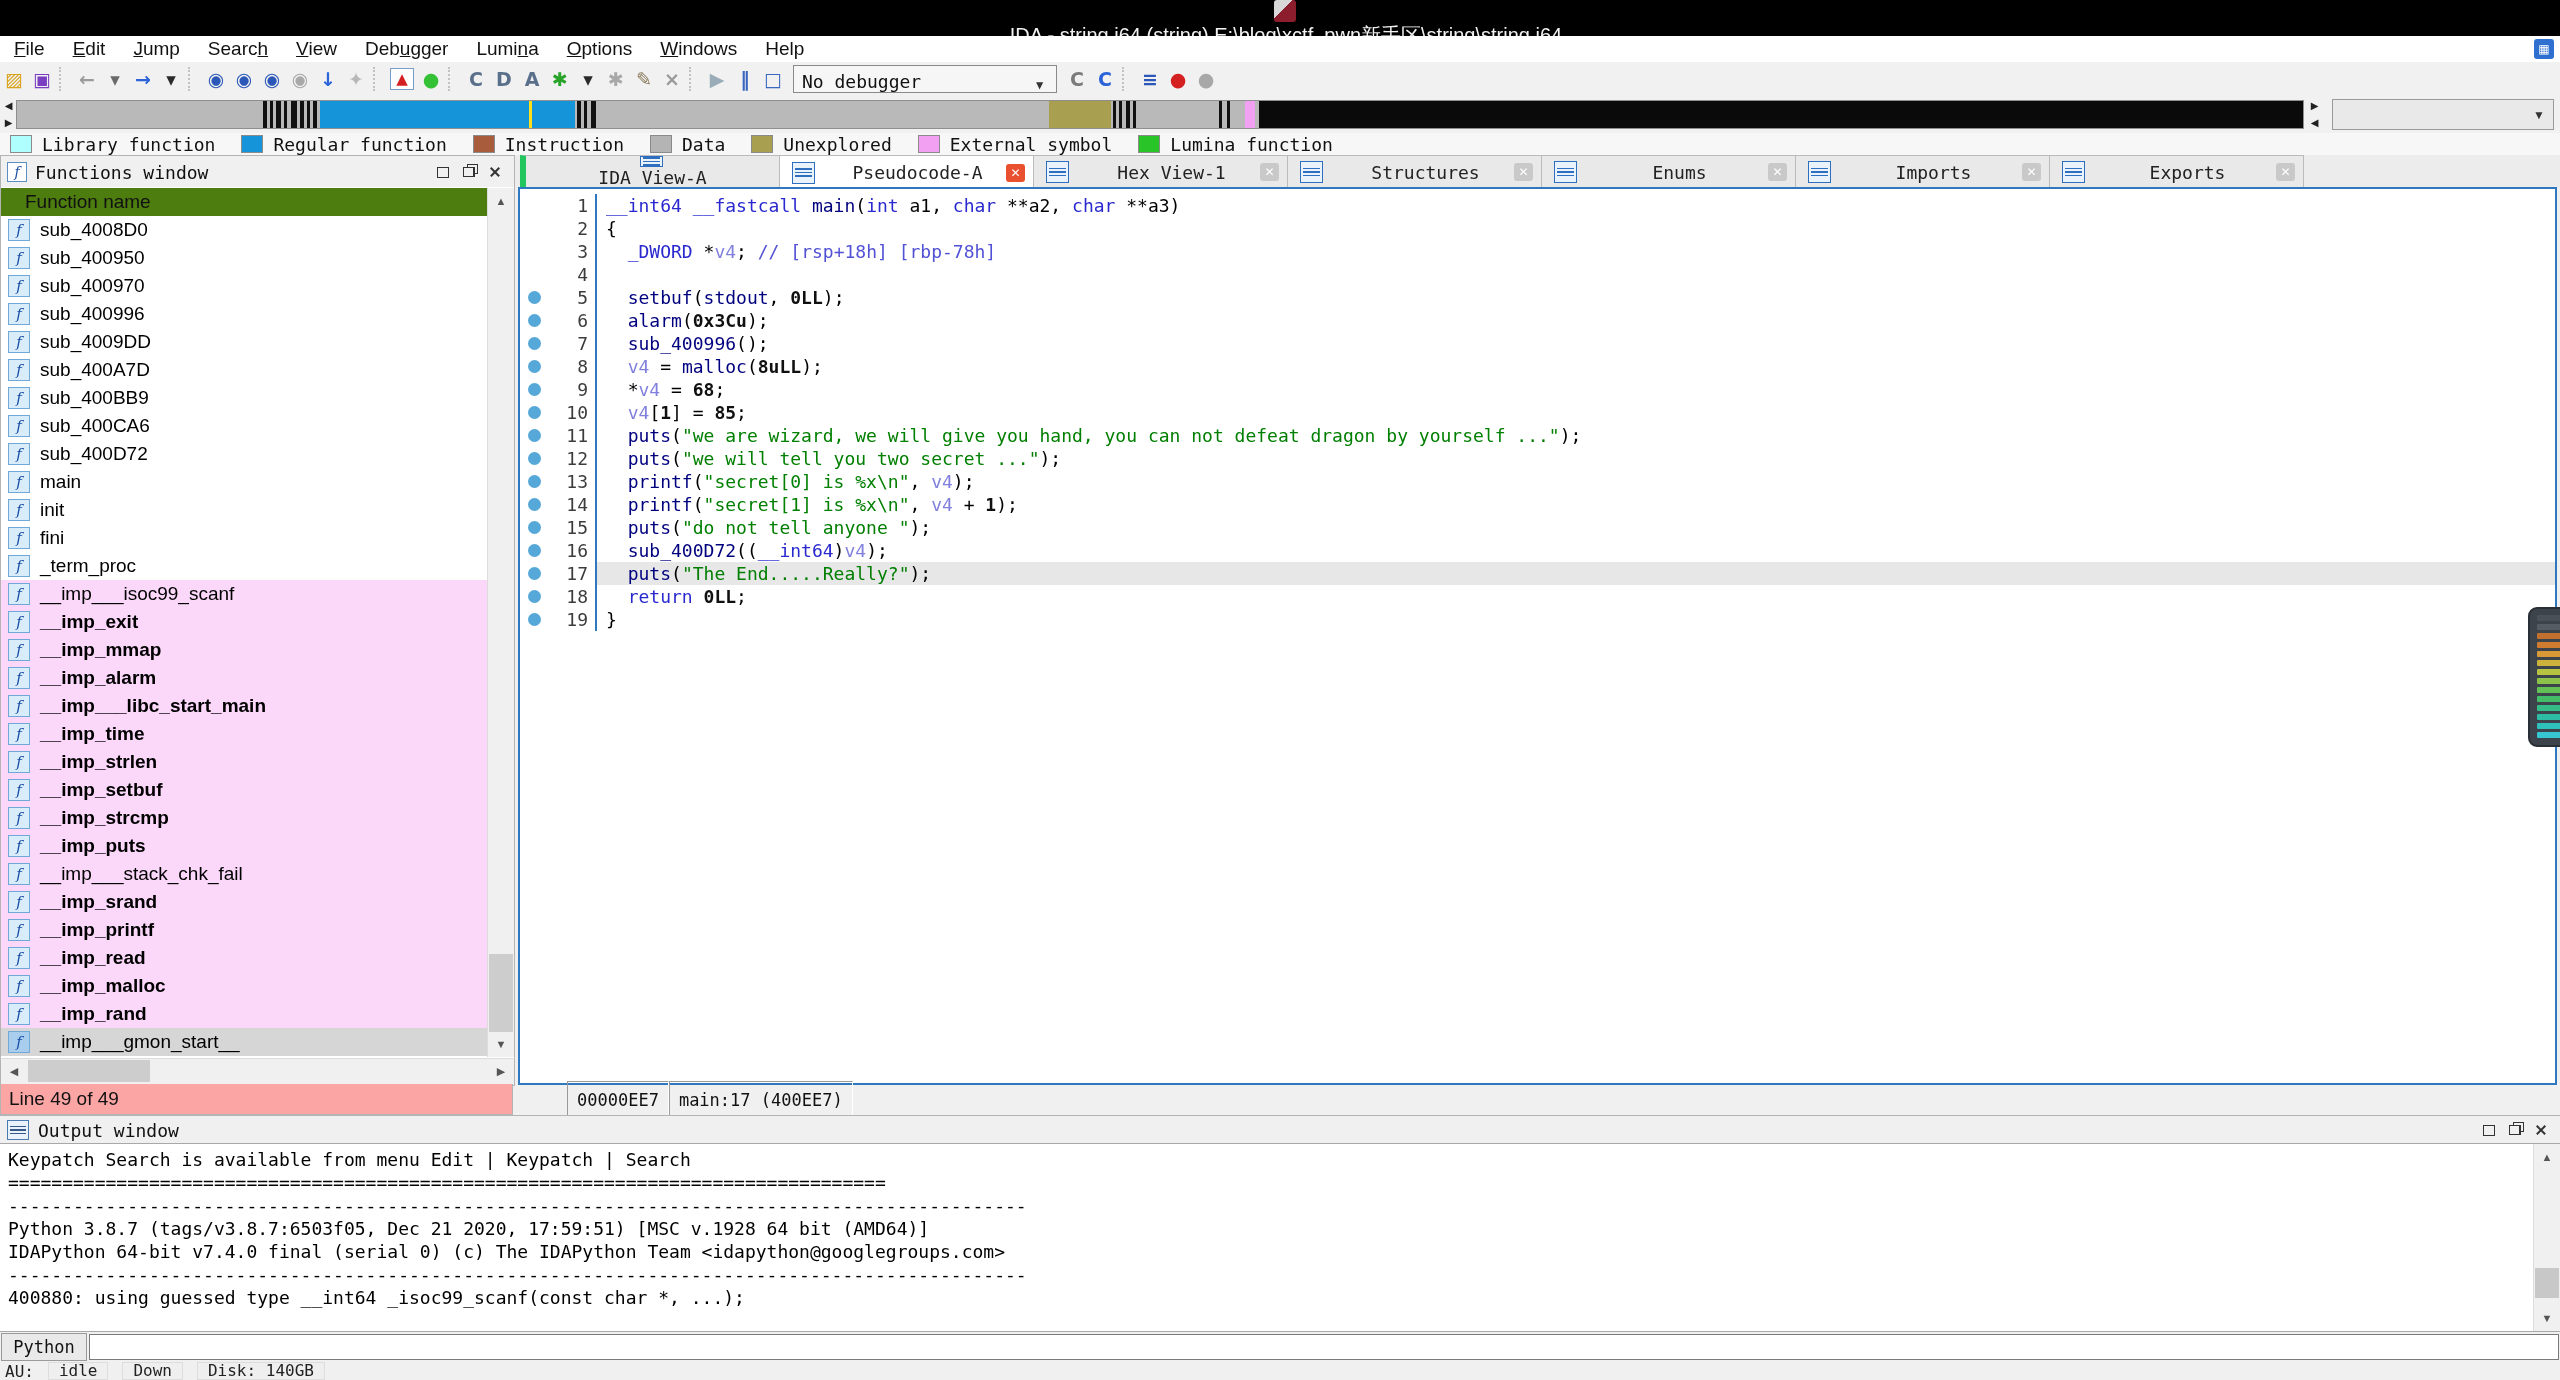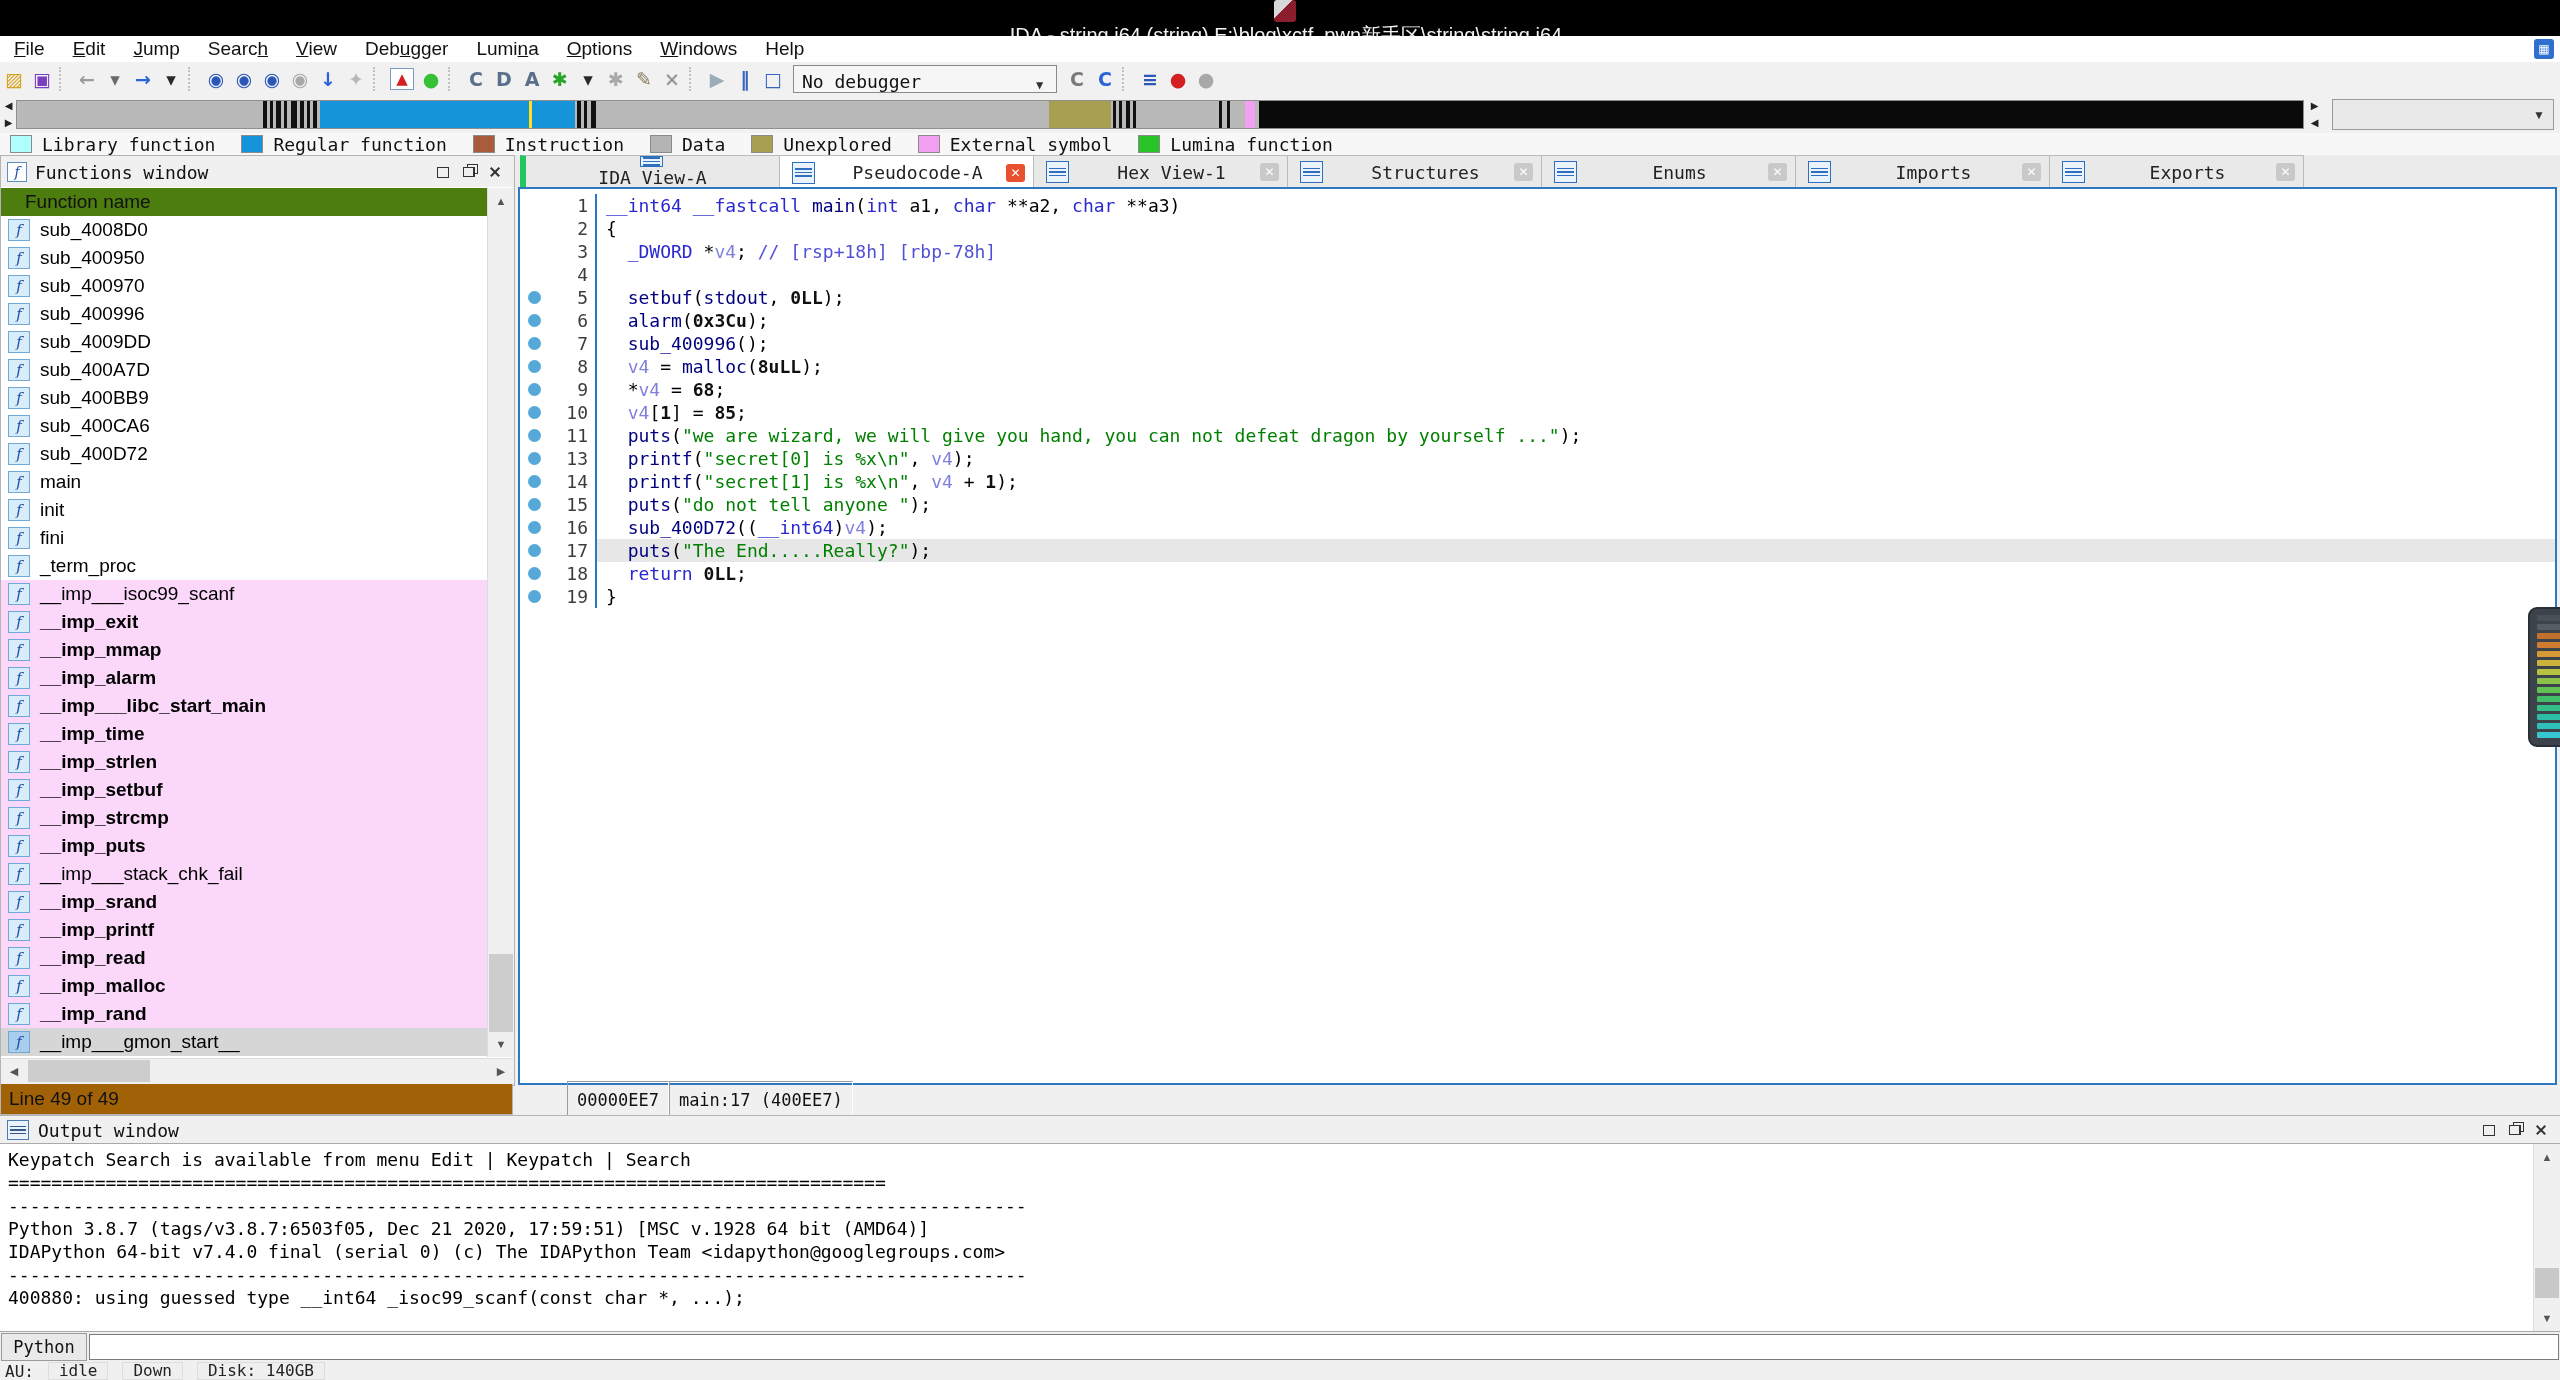--- a/index.html
+++ b/index.html
@@ -98,21 +98,21 @@
     display:flex;align-items:center;justify-content:center;}
   .frow.selected .ficon{background:#a9cdec;}
   .flabel{font-size:19px;color:#000;white-space:nowrap;}
   #fw-vscroll{position:absolute;right:0;top:1px;width:26px;height:869px;background:#f0f0f0;border-left:1px solid #dcdcdc;}
   .sb-arr{position:absolute;left:0;width:26px;height:26px;display:flex;align-items:center;justify-content:center;
     color:#555;font-size:11px;}
   #fw-vthumb{position:absolute;left:1px;top:766px;width:24px;height:78px;background:#cdcdcd;}
   #fw-hscroll{position:absolute;left:0;top:1058px;width:513px;height:26px;background:#f0f0f0;border:1px solid #b4b4b4;border-top:1px solid #dcdcdc;}
   #fw-hthumb{position:absolute;left:27px;top:1px;width:122px;height:22px;background:#cdcdcd;}
   .sb-arr-h{position:absolute;top:0;width:26px;height:24px;display:flex;align-items:center;justify-content:center;color:#555;font-size:11px;}
-  #fw-status{position:absolute;left:0;top:1084px;width:513px;height:31px;background:#a16207;
+  #fw-status{position:absolute;left:0;top:1084px;width:513px;height:31px;background:#fca5a5;
     border:1px solid #b4b4b4;border-top:none;font-size:19px;color:#111;line-height:29px;padding-left:8px;box-sizing:border-box;}
   
   #pcode{position:absolute;left:518px;top:187px;width:2039px;height:898px;background:#fff;
     border:2px solid #2e78c2;box-sizing:border-box;overflow:hidden;
     font-family:"DejaVu Sans Mono",monospace;font-size:18px;}
   #pcode-lines{position:absolute;left:0;top:5px;width:100%;}
   .crow{display:flex;height:23px;line-height:23px;align-items:center;}
   .dotcol{width:28px;display:flex;align-items:center;justify-content:center;flex:0 0 auto;}
   .bp-dot{width:13px;height:13px;border-radius:50%;background:#55a8d8;}
   .numcol{width:40px;text-align:right;padding-right:7px;color:#3c3c3c;flex:0 0 auto;}
@@ -587,20 +587,27 @@
         <div class="dotcol">
           <div class="bp-dot"></div>
         </div>
         <div class="numcol">11</div>
         <div class="codecol"><span class="tok-pl">  </span><span class="tok-fn">puts</span><span class="tok-pl">(</span><span class="tok-str">"we are wizard, we will give you hand, you can not defeat dragon by yourself ..."</span><span class="tok-pl">);</span></div>
       </div>
       <div class="crow">
         <div class="dotcol">
           <div class="bp-dot"></div>
         </div>
+        <div class="numcol">12</div>
+        <div class="codecol"><span class="tok-pl">  </span><span class="tok-fn">puts</span><span class="tok-pl">(</span><span class="tok-str">"we will tell you two secret ..."</span><span class="tok-pl">);</span></div>
+      </div>
+      <div class="crow">
+        <div class="dotcol">
+          <div class="bp-dot"></div>
+        </div>
         <div class="numcol">13</div>
         <div class="codecol"><span class="tok-pl">  </span><span class="tok-fn">printf</span><span class="tok-pl">(</span><span class="tok-str">"secret[0] is %x\n"</span><span class="tok-pl">, </span><span class="tok-var">v4</span><span class="tok-pl">);</span></div>
       </div>
       <div class="crow">
         <div class="dotcol">
           <div class="bp-dot"></div>
         </div>
         <div class="numcol">14</div>
         <div class="codecol"><span class="tok-pl">  </span><span class="tok-fn">printf</span><span class="tok-pl">(</span><span class="tok-str">"secret[1] is %x\n"</span><span class="tok-pl">, </span><span class="tok-var">v4</span><span class="tok-pl"> + </span><span class="tok-num">1</span><span class="tok-pl">);</span></div>
       </div>

